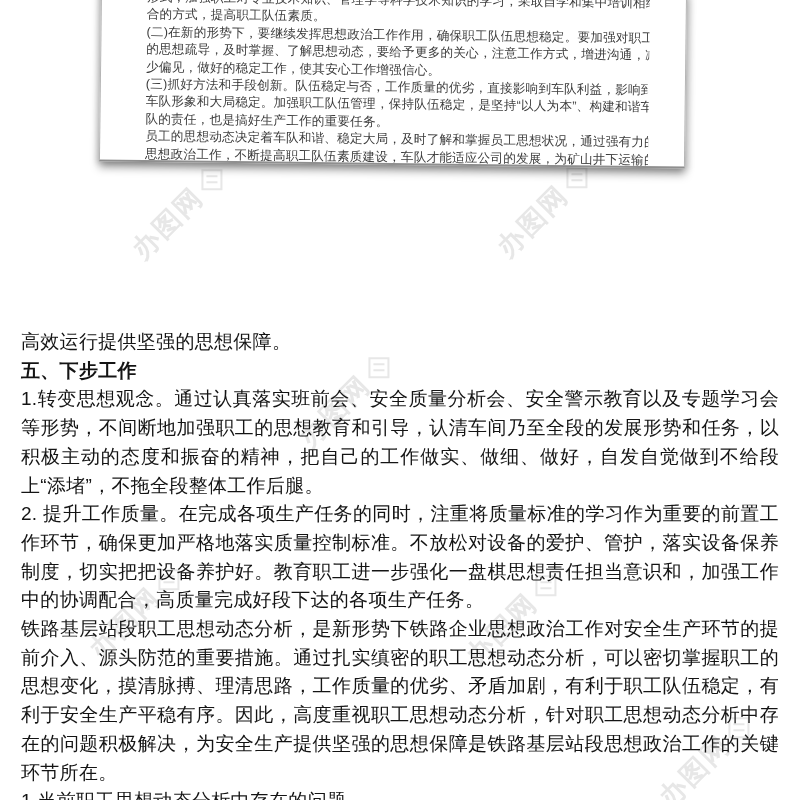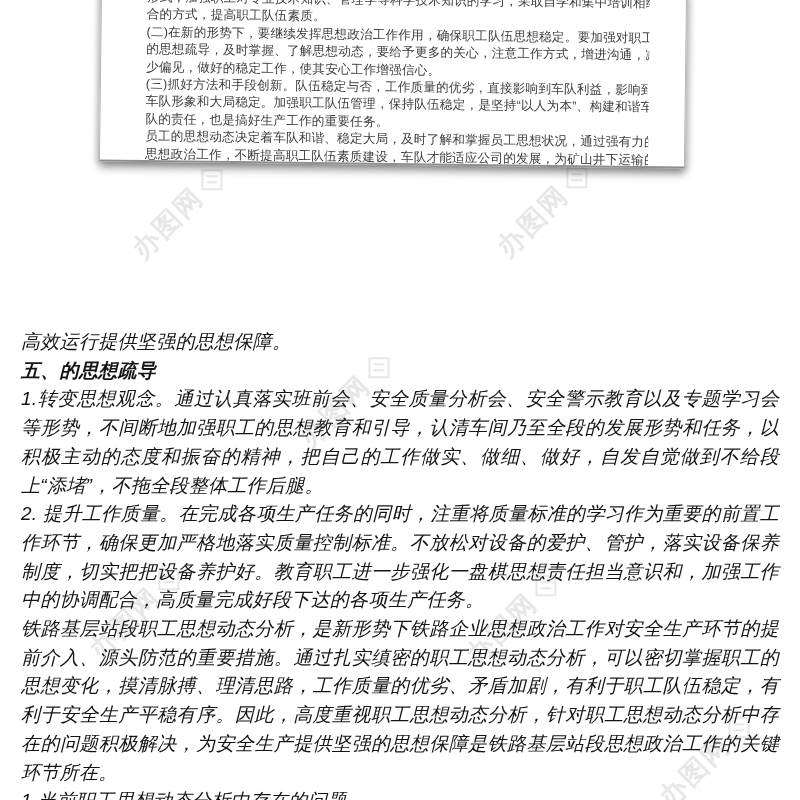--- a/index.html
+++ b/index.html
@@ -78,21 +78,20 @@
     z-index: 1;
   }
   .body-text p {
     margin: 0;
     font-size: 19px;
     line-height: 28.7px;
     color: #141414;
     text-align: justify;
     letter-spacing: 0.3px;
     word-break: break-all;
-    font-style: italic;
   }
   .body-text p.bold { font-weight: bold; }
 </style>
 </head>
 <body>
 
 <div class="wm-layer">
   <div class="wm" style="left:118px; top:195px;">
     <span class="wm-text">办图网</span>
     <span class="wm-diamond"></span>
@@ -129,18 +128,18 @@
       <div class="doc-line">(三)抓好方法和手段创新。队伍稳定与否，工作质量的优劣，直接影响到车队利益，影响到</div>
       <div class="doc-line">车队形象和大局稳定。加强职工队伍管理，保持队伍稳定，是坚持“以人为本”、构建和谐车</div>
       <div class="doc-line">队的责任，也是搞好生产工作的重要任务。</div>
       <div class="doc-line">员工的思想动态决定着车队和谐、稳定大局，及时了解和掌握员工思想状况，通过强有力的</div>
       <div class="doc-line">思想政治工作，不断提高职工队伍素质建设，车队才能适应公司的发展，为矿山井下运输的</div>
     </div>
 </div>
 
 <div class="body-text" id="body-paragraphs">
     <p>高效运行提供坚强的思想保障。</p>
-    <p class="bold">五、的思想疏导</p>
+    <p class="bold">五、下步工作</p>
     <p>1.转变思想观念。通过认真落实班前会、安全质量分析会、安全警示教育以及专题学习会等形势，不间断地加强职工的思想教育和引导，认清车间乃至全段的发展形势和任务，以积极主动的态度和振奋的精神，把自己的工作做实、做细、做好，自发自觉做到不给段上“添堵”，不拖全段整体工作后腿。</p>
     <p>2. 提升工作质量。在完成各项生产任务的同时，注重将质量标准的学习作为重要的前置工作环节，确保更加严格地落实质量控制标准。不放松对设备的爱护、管护，落实设备保养制度，切实把把设备养护好。教育职工进一步强化一盘棋思想责任担当意识和，加强工作中的协调配合，高质量完成好段下达的各项生产任务。</p>
     <p>铁路基层站段职工思想动态分析，是新形势下铁路企业思想政治工作对安全生产环节的提前介入、源头防范的重要措施。通过扎实缜密的职工思想动态分析，可以密切掌握职工的思想变化，摸清脉搏、理清思路，工作质量的优劣、矛盾加剧，有利于职工队伍稳定，有利于安全生产平稳有序。因此，高度重视职工思想动态分析，针对职工思想动态分析中存在的问题积极解决，为安全生产提供坚强的思想保障是铁路基层站段思想政治工作的关键环节所在。</p>
     <p>1.当前职工思想动态分析中存在的问题</p>
   </div>
 
 </body></html>

